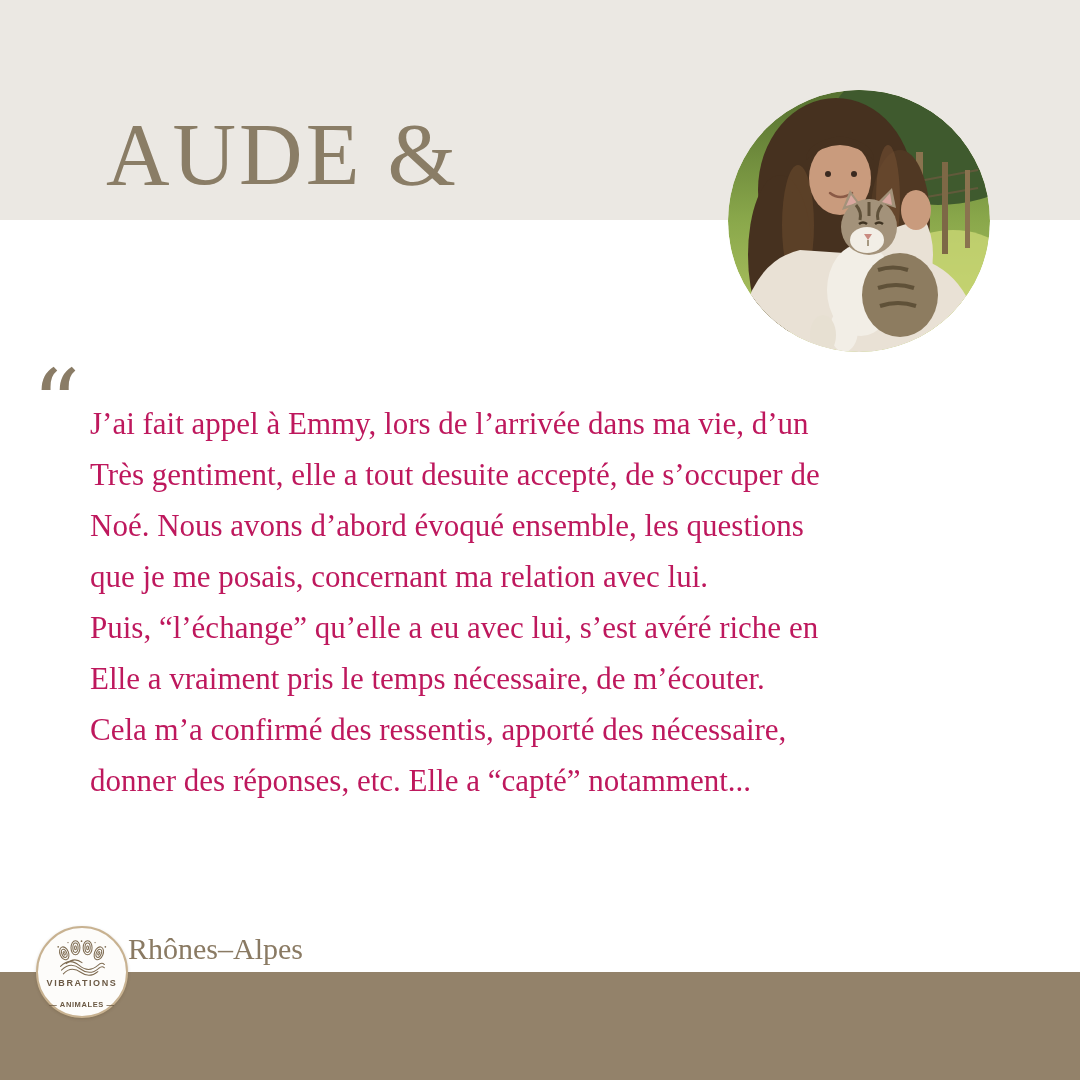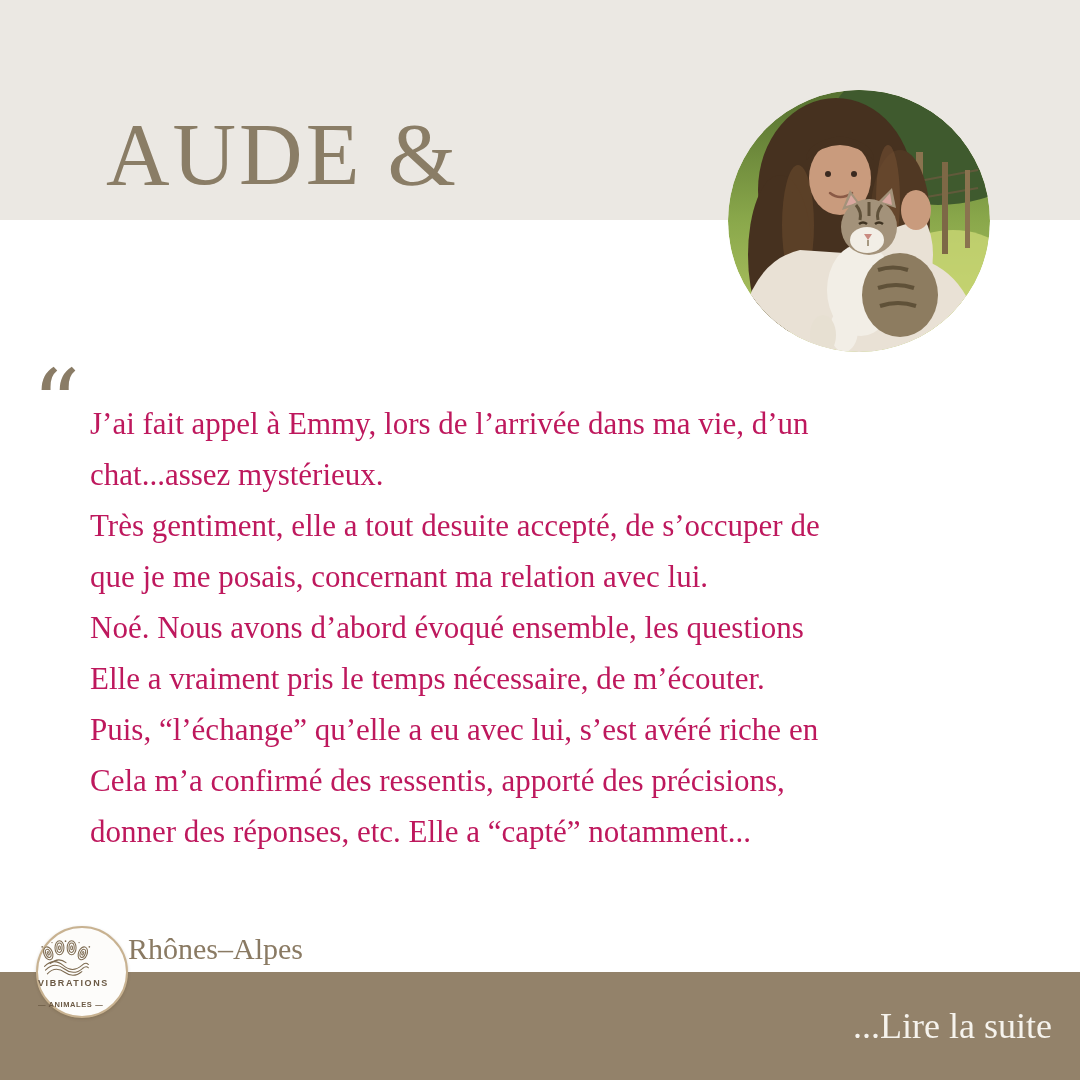--- a/index.html
+++ b/index.html
@@ -36,21 +36,21 @@
     color:#be185d;z-index:2;
   }
   .quote-body .qline{min-height:51px;}
   .bottom-bar{
     position:absolute;left:0;top:972px;width:1080px;height:108px;
     background:#93826A;z-index:1;
   }
   .logo-badge{
     position:absolute;left:36px;top:926px;width:88px;height:88px;
     background:#FDFCFA;border:2px solid #C8B291;border-radius:50%;
-    z-index:3;display:flex;flex-direction:column;align-items:flex-start;
+    z-index:3;display:flex;flex-direction:column;align-items:center;
     box-shadow:0 1px 3px rgba(90,70,40,.25);
   }
   .logo-badge svg{margin-top:11px;}
   .logo-line1{
     font-family:"Liberation Sans", sans-serif;
     font-size:9px;font-weight:bold;letter-spacing:1.6px;
     color:#6B5944;margin-top:1px;
   }
   .logo-line2{
     font-family:"Liberation Sans", sans-serif;
@@ -138,27 +138,26 @@
         <ellipse cx="116" cy="240" rx="14" ry="22" fill="#f2eee6"></ellipse>
         <ellipse cx="95" cy="245" rx="13" ry="20" fill="#e7e0d2"></ellipse>
       </g>
     </svg>
   </div>
 
   <div class="quote-mark">“</div>
 
   <div class="quote-body">
     <div class="qline">J’ai fait appel à Emmy, lors de l’arrivée dans ma vie, d’un</div>
-    <div class="qline">chat...assez mystérieux.</div>
     <div class="qline">Très gentiment, elle a tout desuite accepté, de s’occuper de</div>
+    <div class="qline">Noé. Nous avons d’abord évoqué ensemble, les questions</div>
     <div class="qline">que je me posais, concernant ma relation avec lui.</div>
-    <div class="qline">Noé. Nous avons d’abord évoqué ensemble, les questions</div>
+    <div class="qline">Puis, “l’échange” qu’elle a eu avec lui, s’est avéré riche en</div>
     <div class="qline">Elle a vraiment pris le temps nécessaire, de m’écouter.</div>
-    <div class="qline">Puis, “l’échange” qu’elle a eu avec lui, s’est avéré riche en</div>
-    <div class="qline">Cela m’a confirmé des ressentis, apporté des précisions,</div>
+    <div class="qline">Cela m’a confirmé des ressentis, apporté des nécessaire,</div>
     <div class="qline">donner des réponses, etc. Elle a “capté” notamment...</div>
   </div>
 
   <div class="bottom-bar"></div>
 
   <div class="logo-badge">
     <svg width="56" height="38" viewBox="0 0 60 40" fill="none" stroke="#7E6B51" stroke-width="1.1" stroke-linecap="round">
       <g transform="rotate(-22 11 15)">
         <ellipse cx="11" cy="15" rx="4.6" ry="7.2"></ellipse>
         <ellipse cx="11" cy="15" rx="2.6" ry="4.6"></ellipse>
@@ -184,15 +183,14 @@
       <circle cx="55" cy="8" r="0.9" fill="#7E6B51" stroke="none"></circle>
       <circle cx="15" cy="3.5" r="0.7" fill="#7E6B51" stroke="none"></circle>
       <circle cx="44" cy="3.5" r="0.7" fill="#7E6B51" stroke="none"></circle>
     </svg>
     <div class="logo-line1">VIBRATIONS</div>
     <div class="logo-line2">— ANIMALES —</div>
   </div>
 
   <div class="location">Rhônes–Alpes</div>
 
-  <a class="read-more">...Lire la suite</a>
 
 </div>
 
 </body></html>

